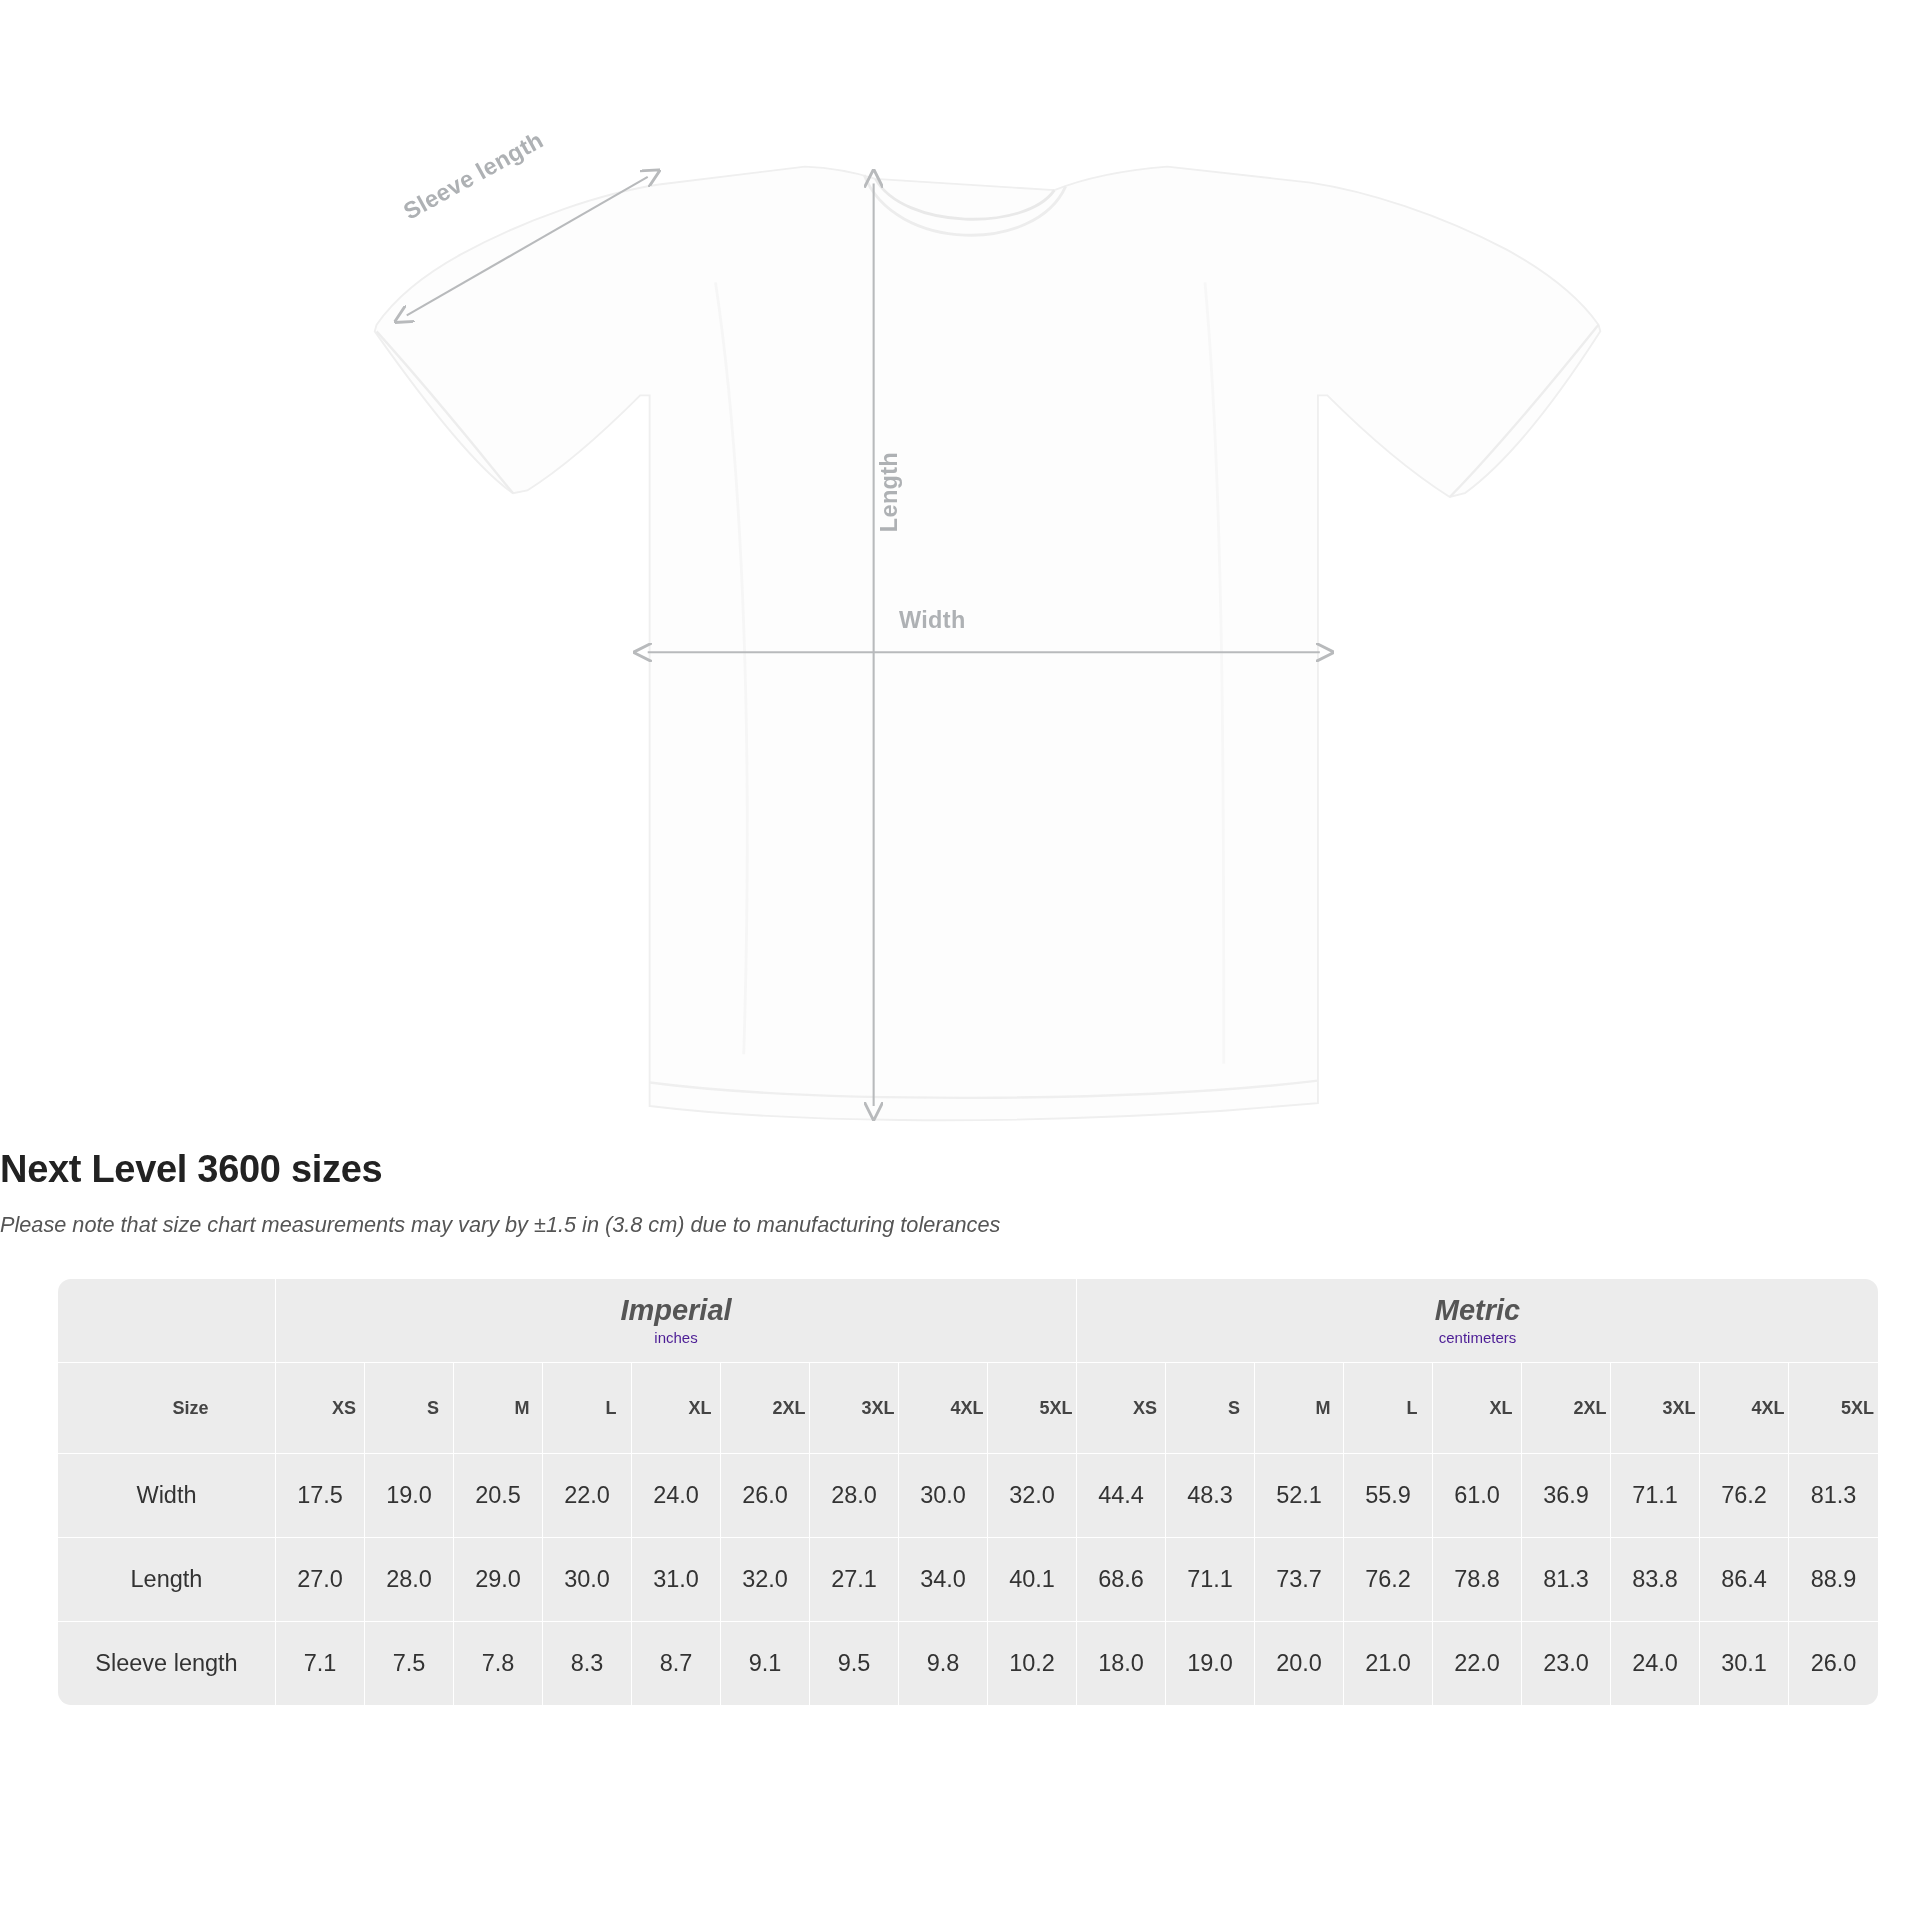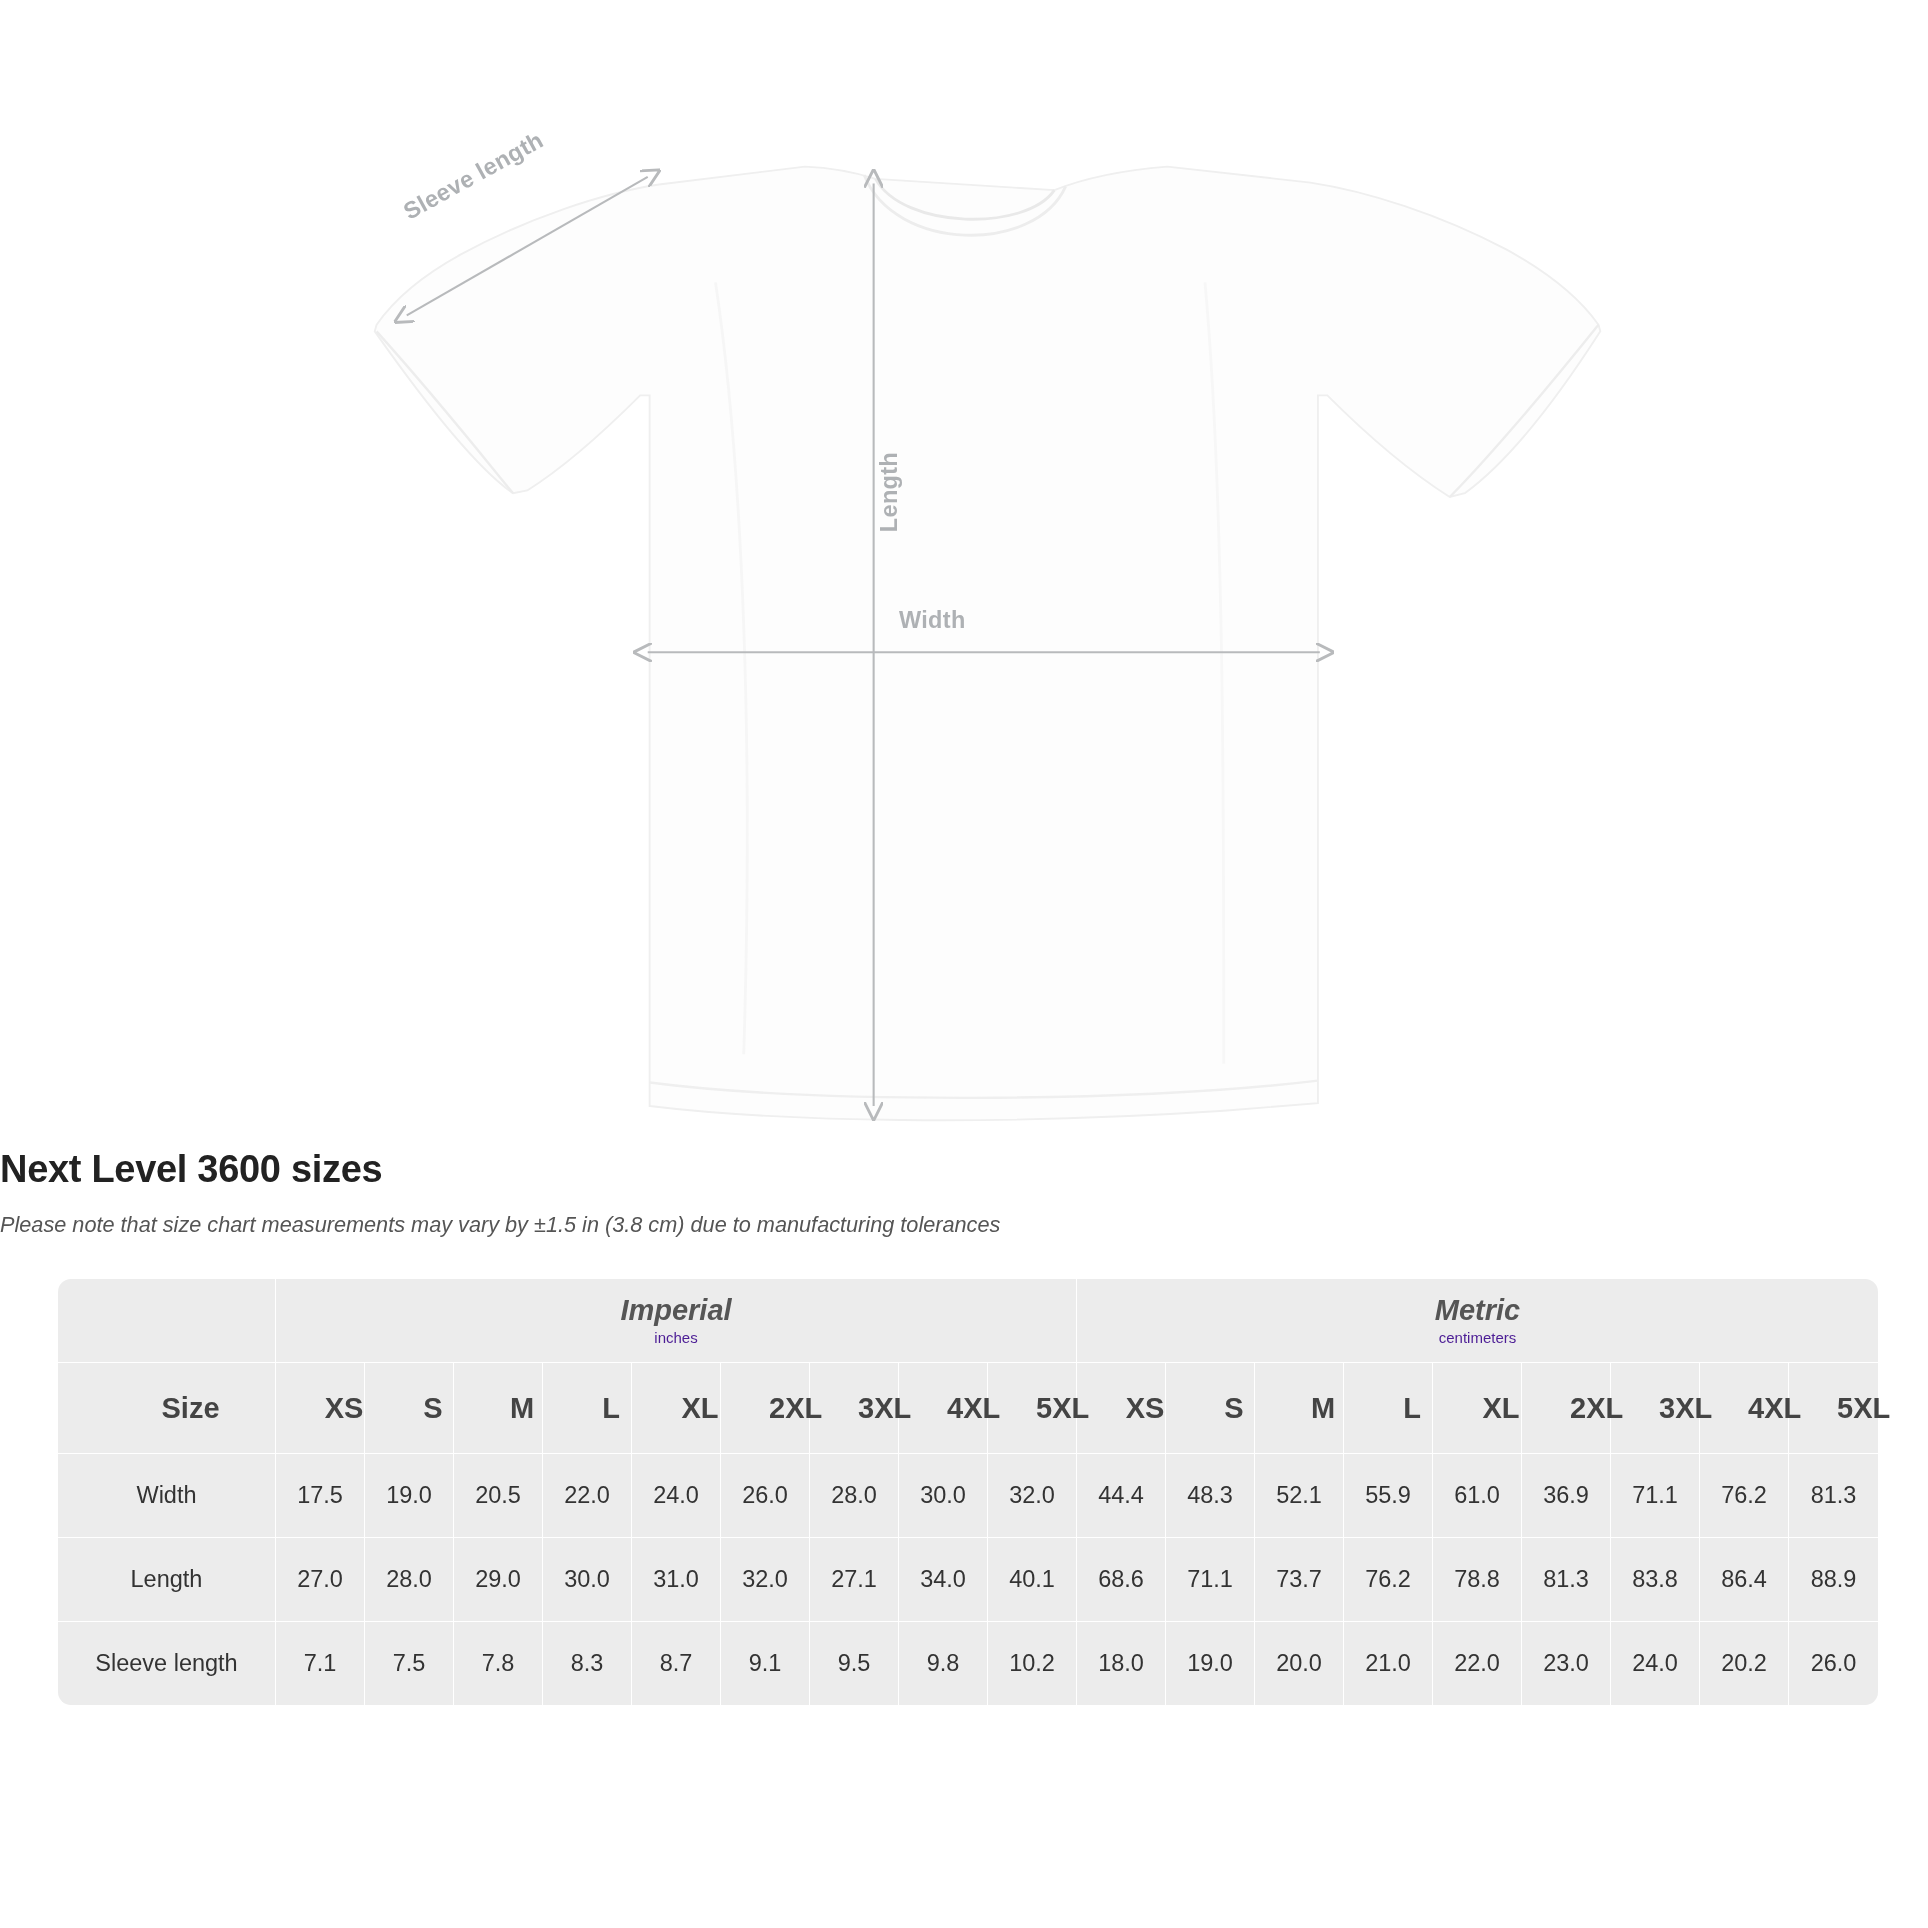--- a/index.html
+++ b/index.html
@@ -112,21 +112,21 @@
     color: #4c1d95;
     line-height: 1.4;
   }
   .corner-cell {
     background: #ececec !important;
     border-right: 1.9px solid #ffffff;
   }
   tr.head-row td {
     font-weight: bold;
     color: #444;
-    font-size: 29px;
+    font-size: 18px;
     height: 90px;
     padding-left: 48px;
   }
   td.row-label {
     font-weight: bold;
     color: #333;
     font-size: 24.5px;
   }
   
   tr.unit-row td:first-child { border-top-left-radius: 13px; }
@@ -308,21 +308,21 @@
           <td>9.5</td>
           <td>9.8</td>
           <td>10.2</td>
           <td>18.0</td>
           <td>19.0</td>
           <td>20.0</td>
           <td>21.0</td>
           <td>22.0</td>
           <td>23.0</td>
           <td>24.0</td>
-          <td>20.2</td>
+          <td>30.1</td>
           <td>26.0</td>
         </tr>
       </tbody>
     </table>
   </div>
 
 </div>
 
 
 </body></html>

